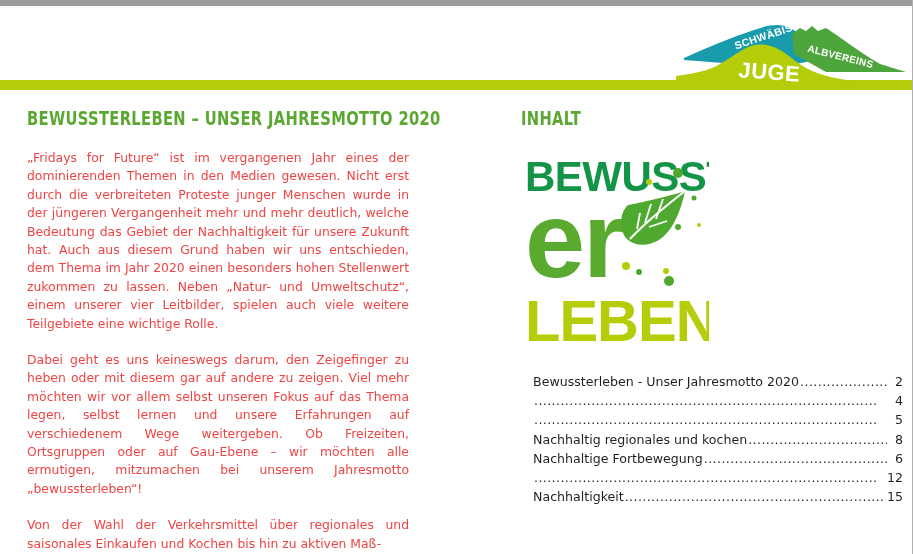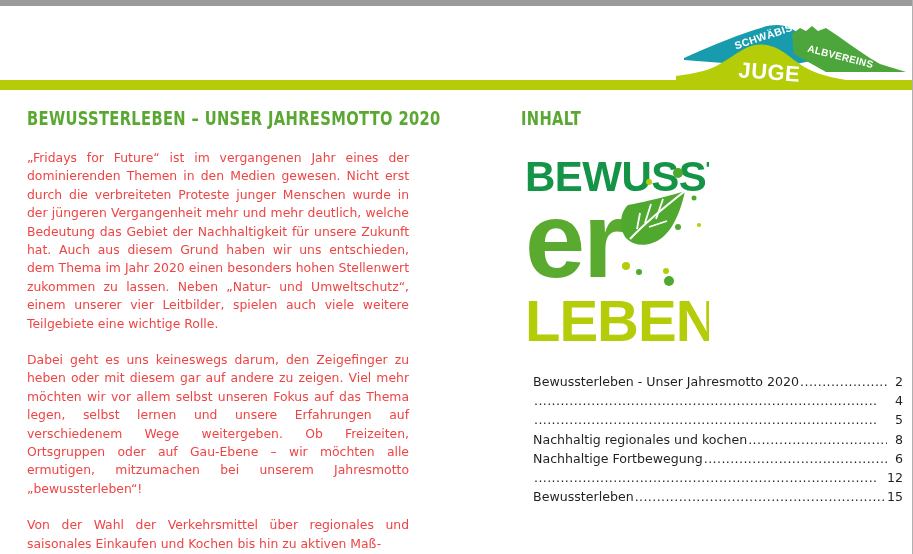--- a/index.html
+++ b/index.html
@@ -250,21 +250,21 @@
         <span class="toc-dots">..............................................................................</span>
         <span class="toc-page">6</span>
       </div>
 
       <div class="toc-row">
         <span class="toc-dots">..............................................................................</span>
         <span class="toc-page">12</span>
       </div>
 
       <div class="toc-row">
-        <span class="toc-label">Bewussterleben</span>
+        <span class="toc-label">Nachhaltigkeit</span>
         <span class="toc-dots">..............................................................................</span>
         <span class="toc-page">15</span>
       </div>
 
     </div>
   </div>
 
 </div>
 
 </body></html>

